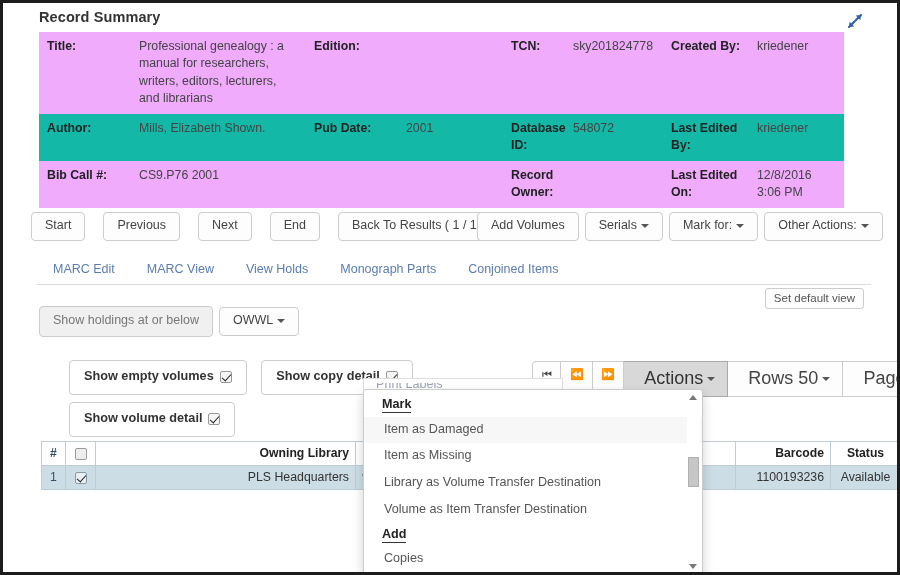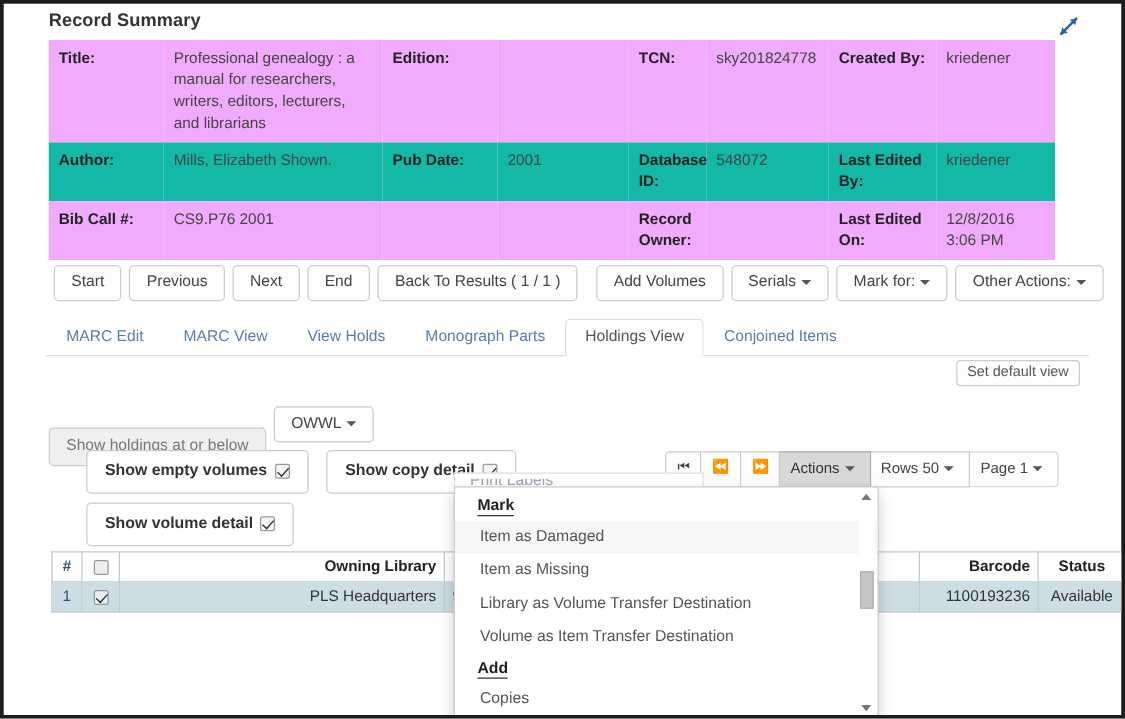--- a/index.html
+++ b/index.html
@@ -60,22 +60,22 @@
   .c2 { width: 175px; }
   .c3 { width: 92px; }
   .c4 { width: 105px; }
   .c5 { width: 62px; }
   .c6 { width: 98px; }
   .c7 { width: 86px; }
   .c8 { width: 95px; }
 
   
   .btnrow {
-    position: absolute; left: 40px; top: 209px;
-    display: flex; gap: 6px;
+    position: absolute; left: 28px; top: 209px;
+    display: flex; gap: 18px;
   }
   .btnrow-right {
     position: absolute; left: 474px; top: 209px;
     display: flex; gap: 6px;
   }
   .btn {
     background: #fdfdfd;
     border: 1px solid #ccc;
     border-radius: 4px;
     padding: 6px 13px 7px 13px;
@@ -138,21 +138,20 @@
   }
   .btn-muted {
     background: #f0f0f0;
     border: 1px solid #ccc;
     border-radius: 4px;
     padding: 7px 13px 8px 13px;
     font-size: 12.5px;
     color: #777;
     line-height: 1.1;
     white-space: nowrap;
-    margin-top: 36px;
   }
 
   
   .toggles {
     position: absolute; left: 66px; top: 357px;
     width: 420px;
   }
   .toggle-btn {
     display: inline-flex; align-items: center; gap: 6px;
     background: #fff;
@@ -188,22 +187,22 @@
 
   
   .pager {
     position: absolute; left: 529px; top: 358px;
     display: flex;
   }
   .pg {
     background: #fdfdfd;
     border: 1px solid #ccc;
     border-left-width: 0;
-    padding: 6px 12px 7px 8px;
-    font-size: 12px;
+    padding: 6px 12px 7px 20px;
+    font-size: 18px;
     color: #444;
     cursor: pointer;
     line-height: 1.15;
     white-space: nowrap;
   }
   .pg:first-child { border-left-width: 1px; border-radius: 4px 0 0 4px; }
   .pg:last-child { border-radius: 0 4px 4px 0; }
   .pg.sel { background: #d8d8d8; border-color: #aaa; color: #333; }
   .pg.nav { padding: 6px 9px 7px 9px; font-size: 11px; letter-spacing: -1px; }
 
@@ -408,21 +407,20 @@
     <button class="btn"><span>Serials</span><span class="caret"></span></button>
     <button class="btn"><span>Mark for:</span><span class="caret"></span></button>
     <button class="btn"><span>Other Actions:</span><span class="caret"></span></button>
   </div>
 
   <div class="tabs">
     <div class="tab">MARC Edit</div>
     <div class="tab">MARC View</div>
     <div class="tab">View Holds</div>
     <div class="tab">Monograph Parts</div>
-    <div class="tab active">Holdings View</div>
     <div class="tab">Conjoined Items</div>
   </div>
 
   <div class="setdefault">Set default view</div>
 
   <div class="holdrow">
     <div class="btn-muted">Show holdings at or below</div>
     <button class="btn"><span>OWWL</span><span class="caret"></span></button>
   </div>
 

